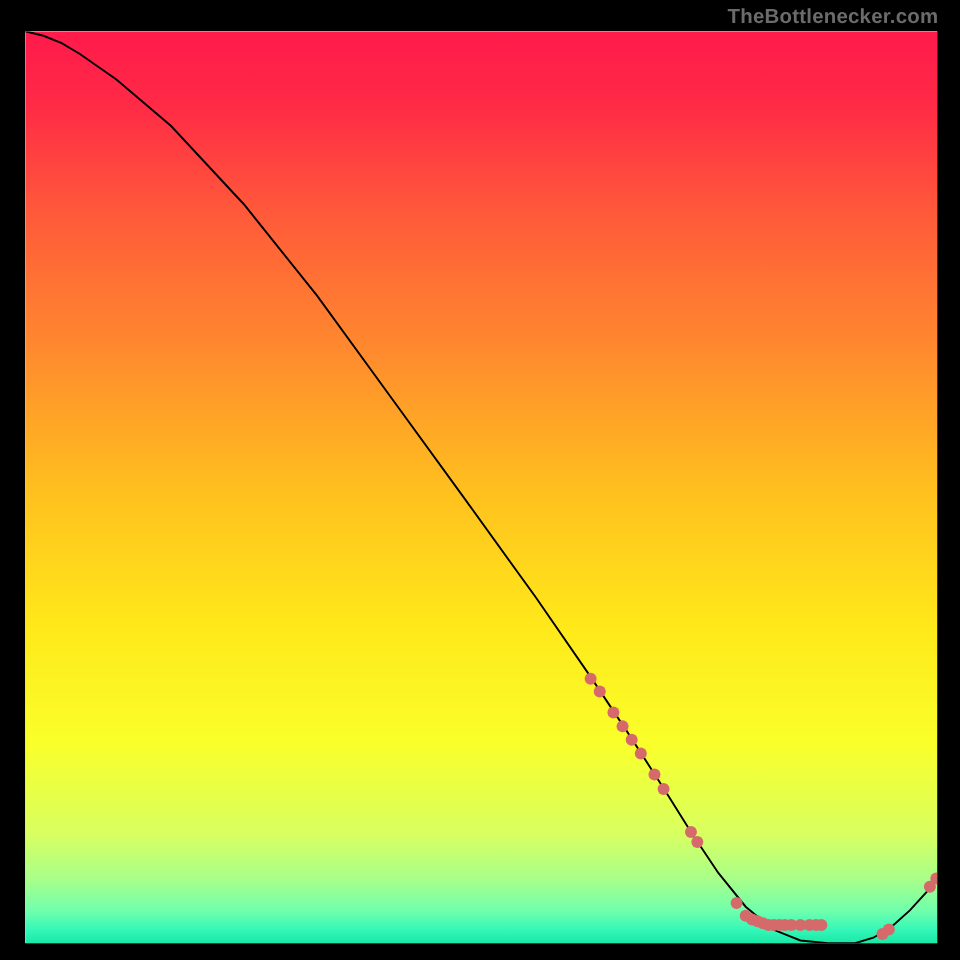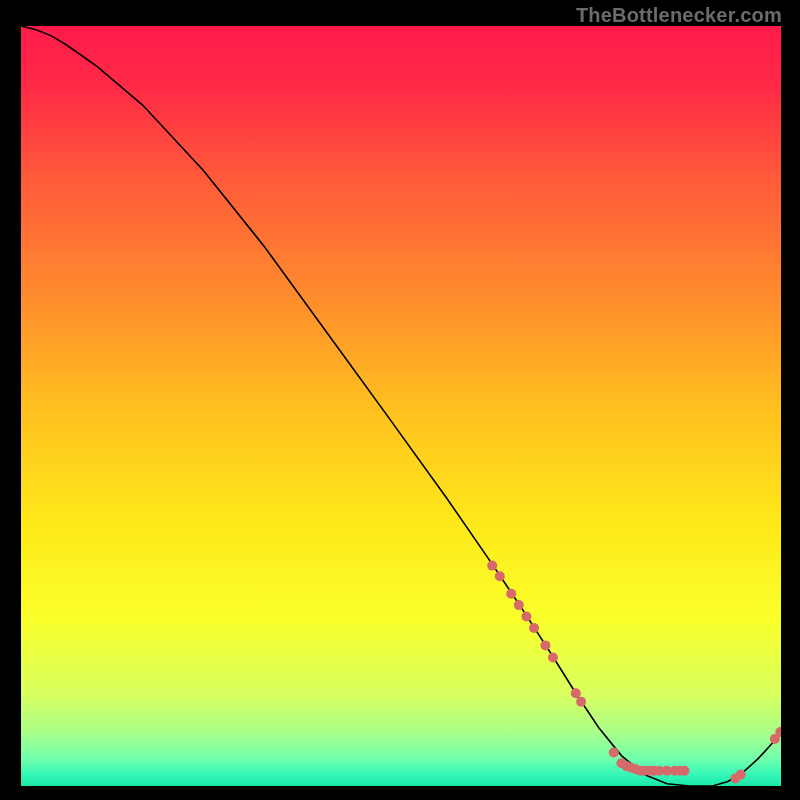--- a/index.html
+++ b/index.html
@@ -13,21 +13,21 @@
   }
   .frame {
     position: relative;
     width: 800px;
     height: 800px;
   }
   .watermark {
     position: absolute;
     top: 4px;
     right: 18px;
-    font-size: 20px;
+    font-size: 17px;
     font-weight: 600;
     color: #6b6b6b;
     z-index: 30;
     letter-spacing: 0.2px;
   }
   .plot-outer {
     position: absolute;
     left: 21px;
     top: 26px;
     width: 760px;

